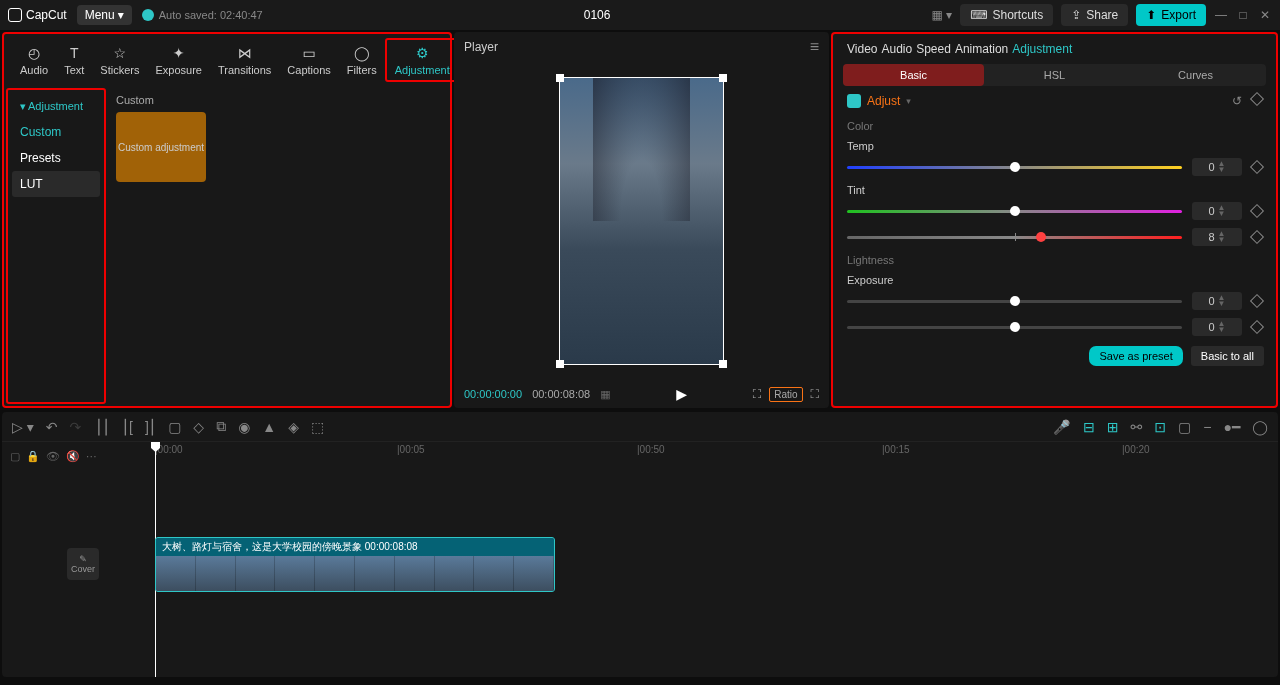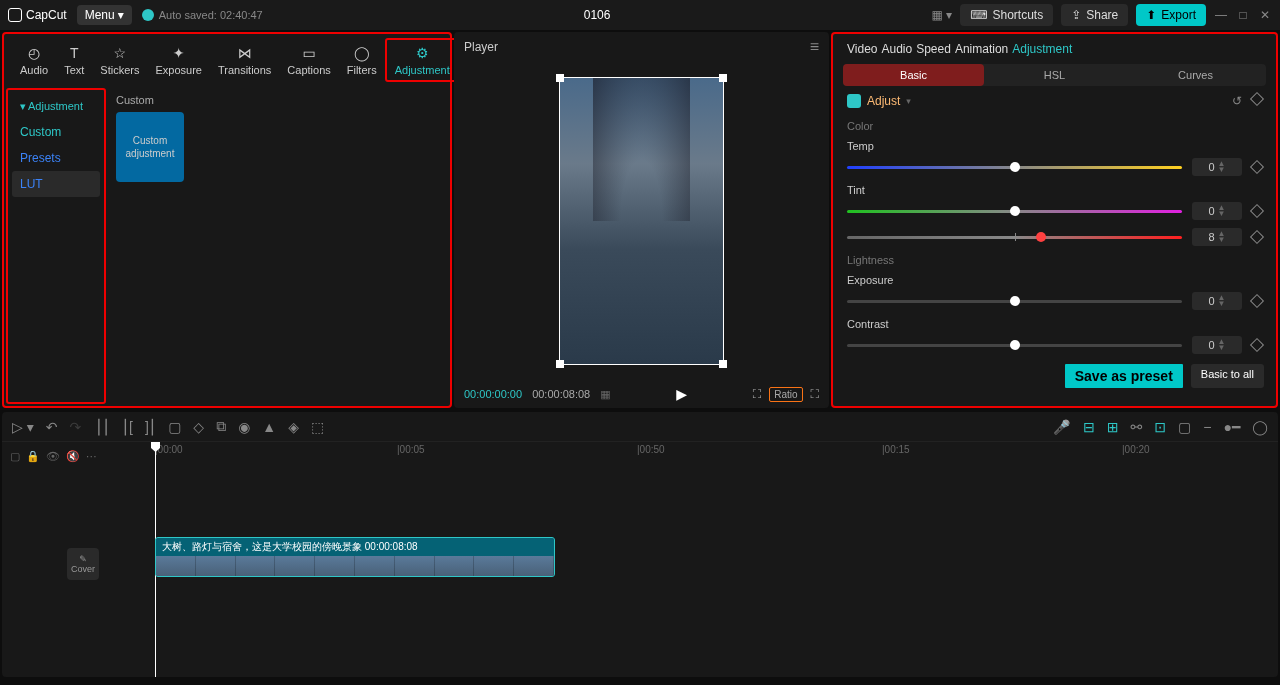--- a/index.html
+++ b/index.html
@@ -18,27 +18,27 @@
 .win-btn { width: 14px; height: 14px; color: #888; display: flex; align-items: center; justify-content: center; }
 .main-area { display: flex; height: 380px; }
 .left-panel { width: 450px; background: #181818; border: 2px solid #e00; border-radius: 4px; margin: 2px; display: flex; flex-direction: column; }
 .tool-tabs { display: flex; align-items: center; padding: 4px 8px; gap: 0; }
 .tool-tab { display: flex; flex-direction: column; align-items: center; gap: 2px; padding: 4px 8px; font-size: 11px; color: #ccc; cursor: pointer; }
 .tool-tab.active { color: #2ec7c7; border: 2px solid #e00; border-radius: 3px; }
 .tool-icon { width: 18px; height: 18px; display: flex; align-items: center; justify-content: center; font-size: 14px; }
 .collapse-btn { margin-left: auto; color: #888; font-size: 14px; }
 .left-body { display: flex; flex: 1; }
 .side-list { width: 100px; border: 2px solid #e00; margin: 2px; border-radius: 3px; padding: 4px; }
-.side-item { padding: 6px 8px; font-size: 12px; color: #3b82f6; cursor: pointer; border-radius: 3px; }
+.side-item { padding: 6px 8px; font-size: 12px; color: #ffffff; cursor: pointer; border-radius: 3px; }
 .side-item.header { color: #2ec7c7; font-size: 11px; }
 .side-item.active { color: #2ec7c7; }
 .side-item.selected { background: #2a2a2a; }
 .thumb-area { flex: 1; padding: 8px; }
 .thumb-label { font-size: 11px; color: #aaa; margin-bottom: 6px; }
-.thumb-box { width: 68px; height: 70px; background: #0369a1; border-radius: 4px; display: flex; flex-direction: column; align-items: center; justify-content: center; font-size: 10px; color: #ccc; text-align: center; line-height: 1.3; }
+.thumb-box { width: 90px; height: 70px; background: #a16207; border-radius: 4px; display: flex; flex-direction: column; align-items: center; justify-content: center; font-size: 10px; color: #ccc; text-align: center; line-height: 1.3; }
 .player-panel { width: 375px; background: #181818; border-radius: 4px; margin: 2px 0; display: flex; flex-direction: column; }
 .player-header { display: flex; align-items: center; justify-content: space-between; padding: 6px 10px; font-size: 12px; color: #ccc; }
 .player-menu { color: #888; font-size: 16px; }
 .player-viewport { flex: 1; display: flex; align-items: center; justify-content: center; background: #181818; }
 .video-frame { width: 165px; height: 288px; background: linear-gradient(to bottom, #4a6a8a 0%, #6a7a8a 30%, #3a4a5a 60%, #2a3a4a 100%); position: relative; border: 1px solid #fff; }
 .video-frame::before { content: ''; position: absolute; top: 0; left: 20%; width: 60%; height: 50%; background: radial-gradient(ellipse at 50% 100%, transparent 30%, rgba(20,20,30,0.6) 100%); }
 .handle { position: absolute; width: 8px; height: 8px; background: #fff; }
 .handle.tl { top: -4px; left: -4px; } .handle.tr { top: -4px; right: -4px; }
 .handle.bl { bottom: -4px; left: -4px; } .handle.br { bottom: -4px; right: -4px; }
 .player-controls { display: flex; align-items: center; padding: 6px 10px; gap: 10px; font-size: 11px; }
@@ -49,56 +49,56 @@
 .ratio-box { border: 1px solid #f97316; padding: 1px 4px; border-radius: 2px; font-size: 10px; }
 .right-panel { flex: 1; background: #181818; border: 2px solid #e00; border-radius: 4px; margin: 2px; display: flex; flex-direction: column; }
 .prop-tabs { display: flex; gap: 4px; padding: 8px 14px; font-size: 12px; }
 .prop-tab { color: #ddd; cursor: pointer; }
 .prop-tab.active { color: #2ec7c7; }
 .sub-tabs { display: flex; margin: 0 10px; background: #222; border-radius: 4px; }
 .sub-tab { flex: 1; text-align: center; padding: 5px; font-size: 11px; color: #aaa; cursor: pointer; }
 .sub-tab.active { background: #7f1d1d; color: #fff; border-radius: 4px; }
 .adjust-header { display: flex; align-items: center; padding: 8px 14px; gap: 6px; }
 .adjust-check { width: 14px; height: 14px; background: #2ec7c7; border-radius: 3px; }
-.adjust-title { color: #fdba74; font-size: 12px; font-weight: 500; }
+.adjust-title { color: #f97316; font-size: 12px; font-weight: 500; }
 .adjust-actions { margin-left: auto; display: flex; gap: 10px; color: #888; }
 .section-label { padding: 4px 14px; font-size: 11px; color: #777; }
 .slider-row { padding: 4px 14px; }
 .slider-label { font-size: 11px; color: #ccc; margin-bottom: 6px; }
 .slider-container { display: flex; align-items: center; gap: 10px; }
 .slider-track { flex: 1; height: 3px; position: relative; border-radius: 2px; }
 .track-temp { background: linear-gradient(to right, #2040ff, #888 50%, #ffd020); }
 .track-tint { background: linear-gradient(to right, #20c020, #888 50%, #e020e0); }
 .track-sat { background: linear-gradient(to right, #666, #888 50%, #ff2020); }
 .track-plain { background: #444; }
 .slider-thumb { position: absolute; width: 10px; height: 10px; background: #fff; border-radius: 50%; top: -4px; transform: translateX(-50%); }
 .slider-thumb.sat { background: #ff4040; }
 .tick-center { position: absolute; left: 50%; width: 1px; height: 8px; background: #888; top: -3px; }
 .slider-value { width: 50px; background: #2a2a2a; padding: 3px 0; text-align: center; border-radius: 3px; font-size: 11px; color: #ccc; display: flex; align-items: center; justify-content: center; gap: 3px; }
 .value-arrows { font-size: 8px; color: #666; line-height: 0.7; }
 .diamond { width: 10px; height: 10px; border: 1px solid #888; transform: rotate(45deg); }
 .bottom-actions { display: flex; gap: 8px; padding: 6px 12px; justify-content: flex-end; }
-.preset-btn { background: #00c8c8; color: #000; padding: 4px 10px; border-radius: 1px; font-size: 14px; font-weight: 700; }
+.preset-btn { background: #00c8c8; color: #000; padding: 4px 10px; border-radius: 7px; font-size: 11px; font-weight: 400; }
 .apply-btn { background: #2a2a2a; color: #fff; padding: 4px 10px; border-radius: 3px; font-size: 11px; font-weight: 500; }
 .timeline-area { background: #181818; margin: 2px; border-radius: 4px; }
 .timeline-toolbar { display: flex; align-items: center; padding: 6px 10px; gap: 14px; color: #888; font-size: 14px; border-bottom: 1px solid #222; }
 .tb-group { display: flex; gap: 12px; align-items: center; }
 .tb-right { margin-left: auto; display: flex; gap: 12px; align-items: center; }
 .tb-icon { cursor: pointer; }
 .tb-icon.cyan { color: #2ec7c7; }
 .timeline-body { display: flex; height: 235px; }
 .tl-left { width: 105px; padding: 8px; display: flex; flex-direction: column; }
 .tl-icons { display: flex; gap: 6px; color: #666; font-size: 11px; }
 .cover-box { width: 32px; height: 32px; background: #2a2a2a; border-radius: 4px; display: flex; flex-direction: column; align-items: center; justify-content: center; font-size: 9px; color: #999; margin-top: 85px; margin-left: auto; }
 .tl-main { flex: 1; position: relative; }
 .ruler { height: 20px; position: relative; color: #666; font-size: 10px; }
 .ruler-mark { position: absolute; top: 2px; }
 .playhead { position: absolute; left: 48px; top: 0; bottom: 0; width: 1px; background: #fff; }
 .playhead::before { content: ''; position: absolute; top: 0; left: -4px; width: 9px; height: 10px; background: #fff; clip-path: polygon(0 0, 100% 0, 100% 60%, 50% 100%, 0 60%); }
-.clip { position: absolute; top: 95px; left: 48px; width: 400px; height: 40px; background: #1a5a6a; border: 1px solid #2ec7c7; border-radius: 3px; overflow: hidden; }
+.clip { position: absolute; top: 95px; left: 48px; width: 400px; height: 55px; background: #1a5a6a; border: 1px solid #2ec7c7; border-radius: 3px; overflow: hidden; }
 .clip-header { background: rgba(0,100,120,0.8); padding: 2px 6px; font-size: 10px; color: #fff; }
 .clip-frames { display: flex; height: 38px; }
 .clip-frame { flex: 1; background: linear-gradient(to bottom, #5a7a9a, #3a4a5a); border-right: 1px solid rgba(0,0,0,0.2); }
 </style>
 </head>
 <body>
 
 <div class="top-bar">
   <div class="top-left">
     <div class="logo">
@@ -289,21 +289,20 @@
           </div>
         <div class="slider-value">
             <span>0</span>
             <span class="value-arrows">▲<br>▼</span>
           </div>
         <span class="diamond"></span>
       </div>
     </div>
 
     <div class="slider-row">
-      <div class="slider-label">Contrast</div>
       <div class="slider-container">
         <div class="slider-track track-plain">
             <div class="slider-thumb" style="left:50%"></div>
           </div>
         <div class="slider-value">
             <span>0</span>
             <span class="value-arrows">▲<br>▼</span>
           </div>
         <span class="diamond"></span>
       </div>

